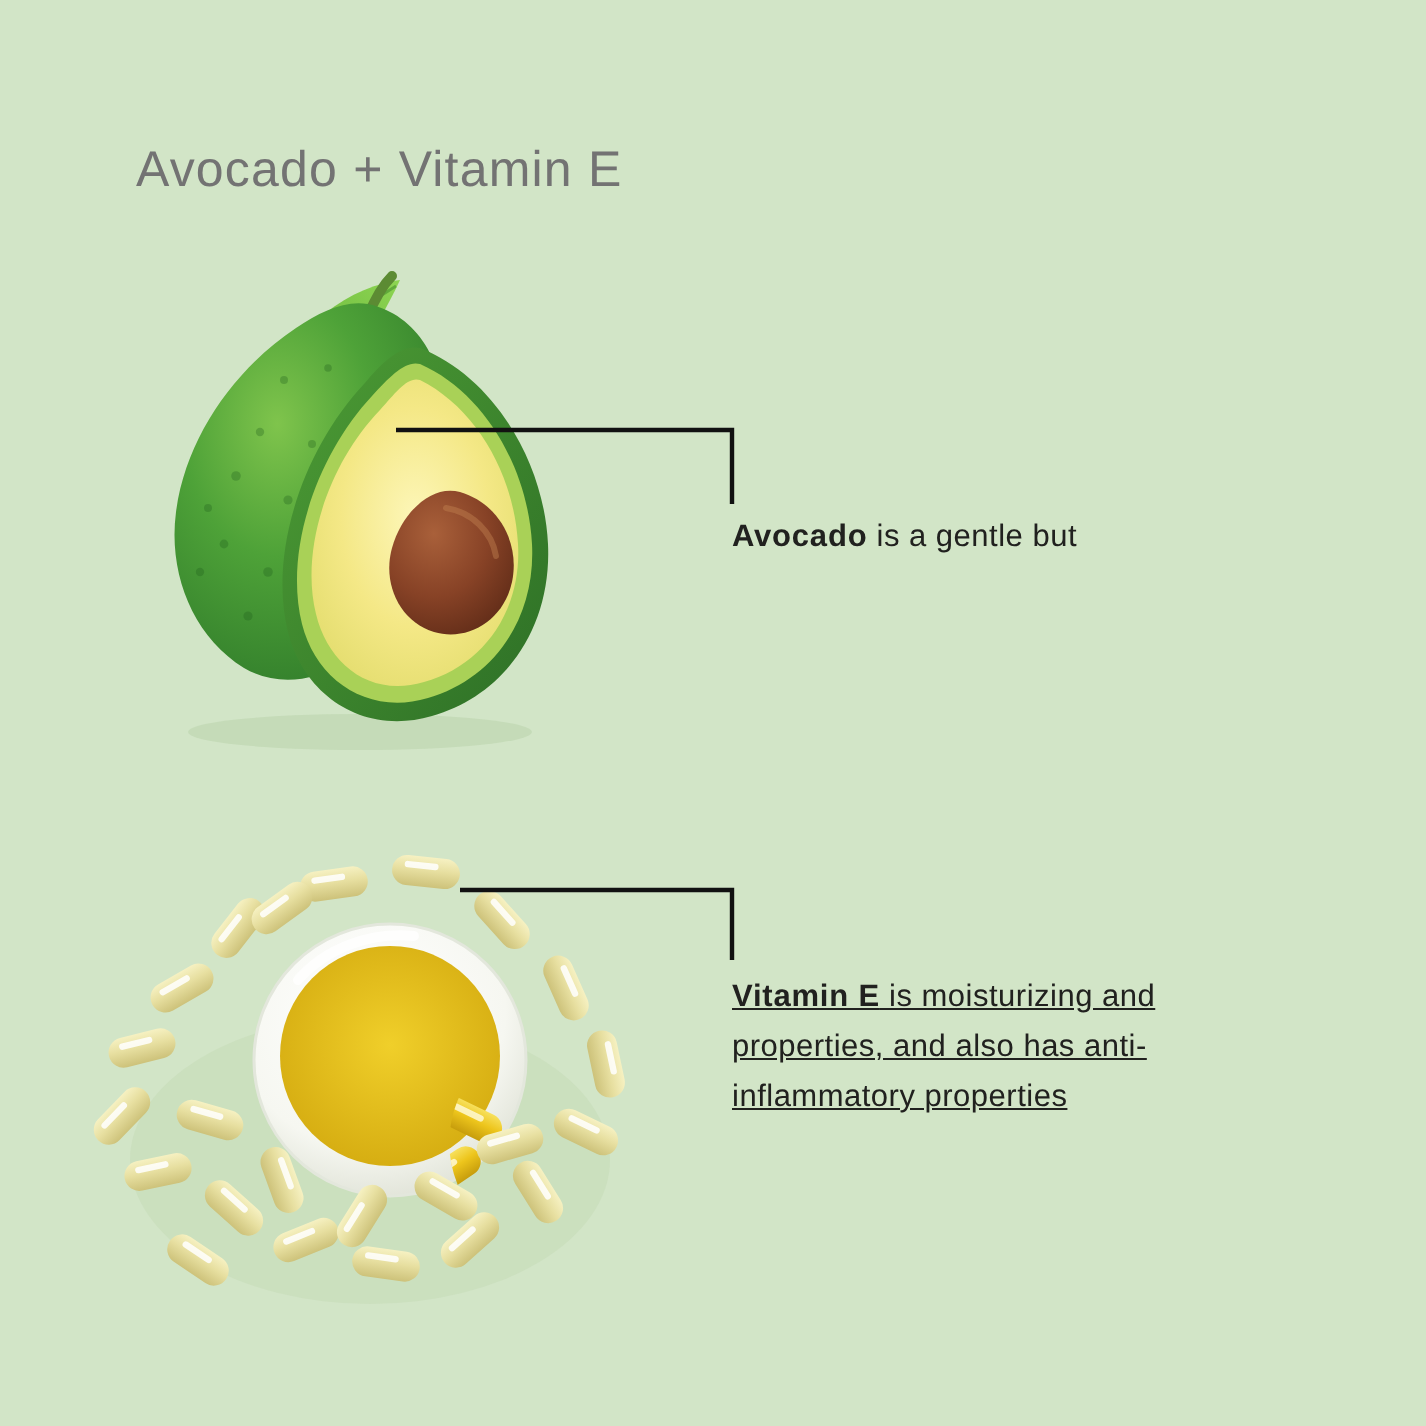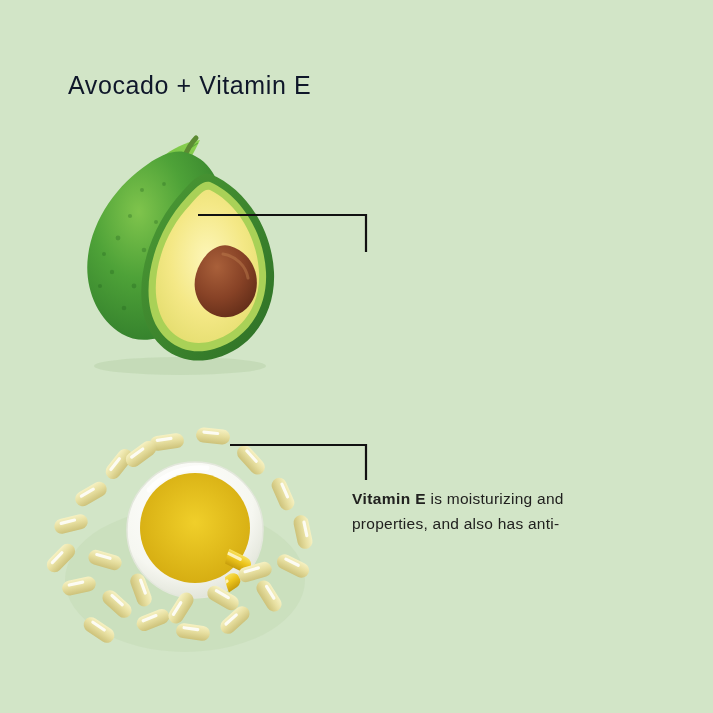--- a/index.html
+++ b/index.html
@@ -22,38 +22,38 @@
   }
 
   
   .title {
     position: absolute;
     left: 68px;
     top: 71px;
     font-size: 25px;
     font-weight: 500;
     letter-spacing: 0.6px;
-    color: #0f172a;
+    color: #737373;
     white-space: nowrap;
   }
 
   
   .callout {
     position: absolute;
     color: #21211f;
     font-size: 15.5px;
     line-height: 25px;
     letter-spacing: 0.25px;
   }
   .callout .lead {
     font-weight: 700;
     letter-spacing: 0.4px;
   }
   #callout-avocado { left: 366px; top: 256px; width: 300px; }
-  #callout-vitamin-e { left: 352px; top: 486px; width: 290px; }
+  #callout-vitamin-e { left: 366px; top: 486px; width: 290px; text-decoration: underline; }
 
   
   .leader {
     position: absolute;
     pointer-events: none;
   }
 
   
   .art {
     position: absolute;
@@ -157,20 +157,23 @@
                C 141 138, 156 124, 170 128 Z" fill="url(#pitGrad)"></path>
       <path d="M163 136 C 176 138, 186 148, 188 160" stroke="#c0804f" stroke-width="3" fill="none" opacity="0.45" stroke-linecap="round"></path>
     </svg>
   </div>
 
   <svg class="leader" style="left:196px; top:208px;" width="180" height="48">
     <path d="M2 7 L 170 7 L 170 44" stroke="#111111" stroke-width="2.2" fill="none"></path>
   </svg>
 
   <div class="callout" id="callout-avocado">
+    <div>
+      <span class="lead">Avocado</span><span> is a gentle but</span>
+    </div>
   </div>
 
   <div class="art" id="capsules-art">
     <svg width="290" height="245" viewBox="0 0 290 245">
       <defs>
         <linearGradient id="capGold" x1="0%" y1="0%" x2="0%" y2="100%">
           <stop offset="0%" stop-color="#f7e05c"></stop>
           <stop offset="45%" stop-color="#edc51c"></stop>
           <stop offset="100%" stop-color="#c79d0c"></stop>
         </linearGradient>
@@ -259,15 +262,16 @@
 
   <svg class="leader" style="left:228px; top:438px;" width="148" height="48">
     <path d="M2 7 L 138 7 L 138 42" stroke="#111111" stroke-width="2.2" fill="none"></path>
   </svg>
 
   <div class="callout" id="callout-vitamin-e">
     <div>
       <span class="lead">Vitamin E</span><span> is moisturizing and</span>
     </div>
     <div>properties, and also has anti-</div>
+    <div>inflammatory properties</div>
   </div>
 
 </div>
 
 </body></html>

